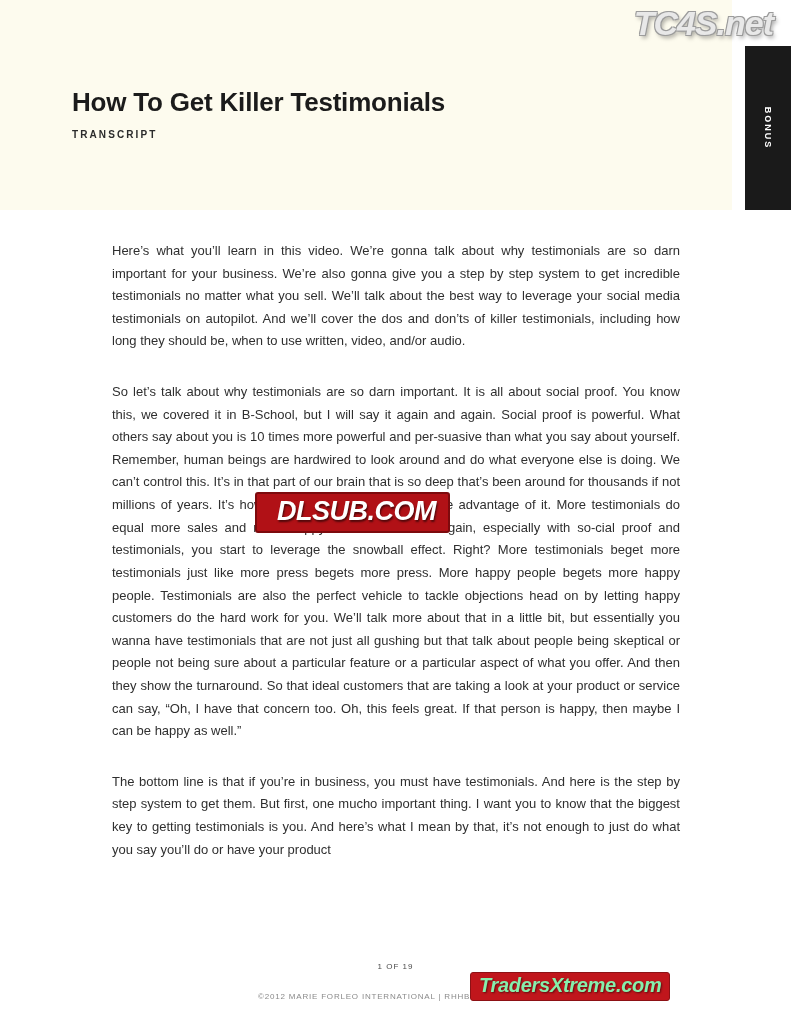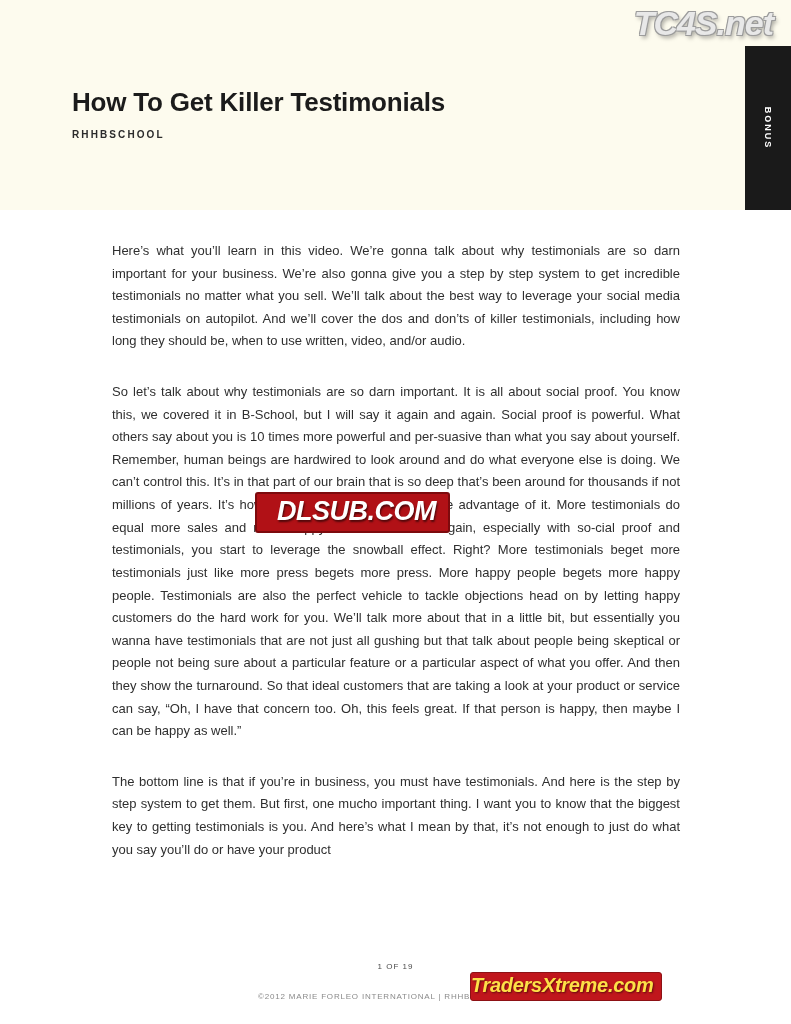--- a/index.html
+++ b/index.html
@@ -18,21 +18,21 @@
     position: absolute;
     left: 0; top: 0;
     width: 791px;
     height: 1024px;
     background: #ffffff;
   }
   
   .header-band {
     position: absolute;
     left: 0; top: 0;
-    width: 791px;
+    width: 732px;
     height: 210px;
     background: #fdfbee;
   }
   .header-inner {
     position: absolute;
     left: 72px;
     top: 88px;
     width: 620px;
   }
   .doc-title {
@@ -138,42 +138,42 @@
     font-weight: bold;
     font-style: italic;
     letter-spacing: -0.5px;
     text-shadow: 1px 2px 2px rgba(0,0,0,0.55);
     z-index: 30;
   }
   .wm-traders {
     position: absolute;
     left: 470px;
     top: 972px;
-    padding: 1px 8px 3px 0;
+    padding: 1px 8px 3px 8px;
     background: #c0161c;
     border: 1px solid #8d1115;
     border-radius: 3px;
-    color: #fde047;
+    color: #86efac;
     font-size: 20px;
     font-weight: bold;
     font-style: italic;
     letter-spacing: -0.3px;
     text-shadow: 1px 1px 2px rgba(0,0,0,0.5);
     z-index: 30;
   }
 </style>
 </head>
 <body>
 
 <div class="page">
 
   <div class="header-band">
     <div class="header-inner">
       <h1 class="doc-title">How To Get Killer Testimonials</h1>
-      <div class="doc-subtitle">RHHBSCHOOL</div>
+      <div class="doc-subtitle">TRANSCRIPT</div>
     </div>
   </div>
 
   <div class="bonus-tab">
     <span>BONUS</span>
   </div>
 
   <div class="body-copy">
     <p>Here’s what you’ll learn in this video. We’re gonna talk about why testimonials are so darn important for your business. We’re also gonna give you a step by step system to get incredible testimonials no matter what you sell. We’ll talk about the best way to leverage your social media testimonials on autopilot. And we’ll cover the dos and don’ts of killer testimonials, including how long they should be, when to use written, video, and/or audio.</p>
     <p>So let’s talk about why testimonials are so darn important. It is all about social proof. You know this, we covered it in B-School, but I will say it again and again. Social proof is powerful. What others say about you is 10 times more powerful and per-suasive than what you say about yourself. Remember, human beings are hardwired to look around and do what everyone else is doing. We can’t control this. It’s in that part of our brain that is so deep that’s been around for thousands if not millions of years. It’s how we are hardwired, so let’s take advantage of it. More testimonials do equal more sales and more happy customers. Once again, especially with so-cial proof and testimonials, you start to leverage the snowball effect. Right? More testimonials beget more testimonials just like more press begets more press. More happy people begets more happy people. Testimonials are also the perfect vehicle to tackle objections head on by letting happy customers do the hard work for you. We’ll talk more about that in a little bit, but essentially you wanna have testimonials that are not just all gushing but that talk about people being skeptical or people not being sure about a particular feature or a particular aspect of what you offer. And then they show the turnaround. So that ideal customers that are taking a look at your product or service can say, “Oh, I have that concern too. Oh, this feels great. If that person is happy, then maybe I can be happy as well.”</p>

